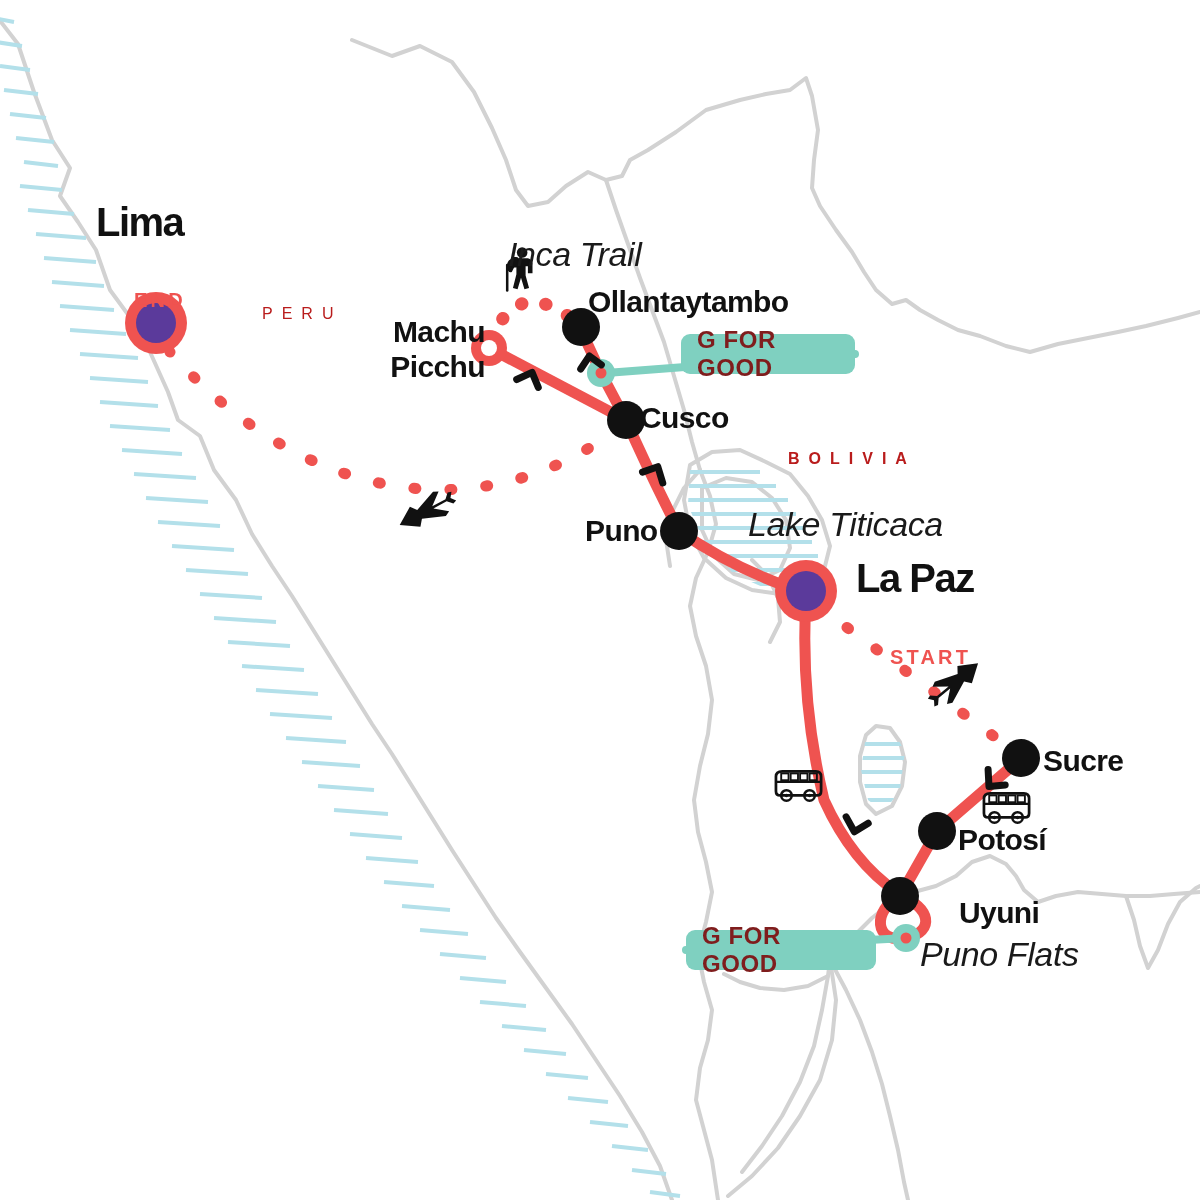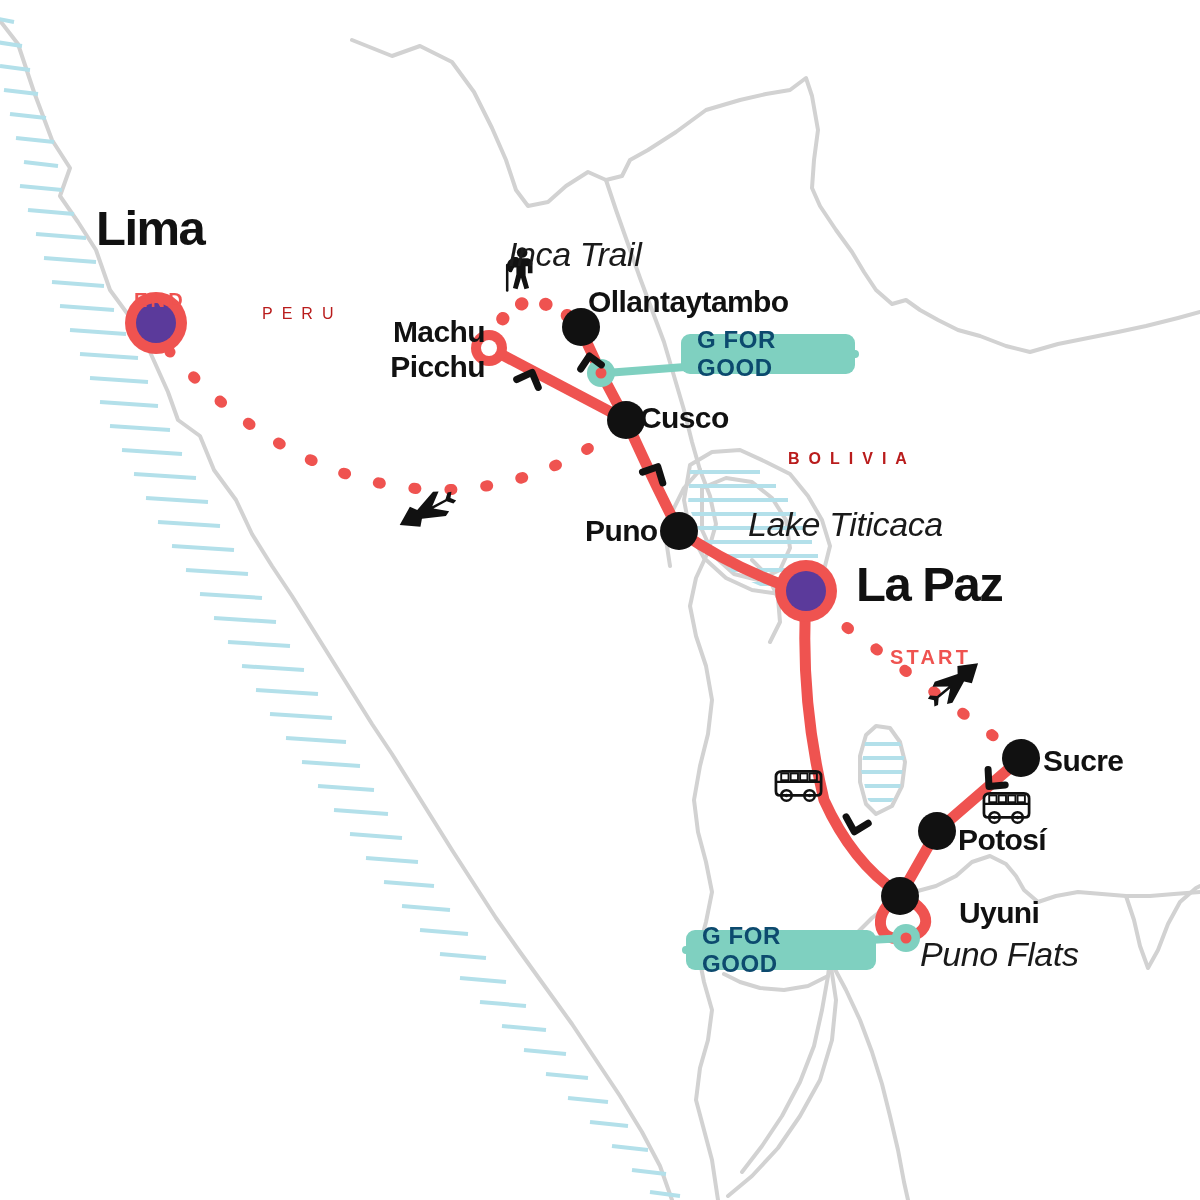--- a/index.html
+++ b/index.html
@@ -28,21 +28,21 @@
     white-space: nowrap;
     pointer-events: none;
   }
   .city-label {
     font-family: "Liberation Sans", sans-serif;
     font-weight: bold;
     color: #111111;
     letter-spacing: -0.3px;
   }
   .city-label.major {
-    font-size: 49px;
+    font-size: 40px;
     letter-spacing: -1.5px;
   }
   .city-label.normal {
     font-size: 30px;
     letter-spacing: -0.6px;
   }
   .city-label.two-line {
     font-size: 30px;
     line-height: 1.15;
     letter-spacing: -0.6px;
@@ -68,21 +68,21 @@
     font-style: italic;
     font-weight: 500;
     font-size: 34px;
     color: #1a1a1a;
     letter-spacing: -0.4px;
   }
   .gfg-badge {
     position: absolute;
     background: #7fd0c0;
     border-radius: 9px;
-    color: #0c4a6e;
+    color: #7f1d1d;
     font-family: "Liberation Sans", sans-serif;
     font-weight: bold;
     font-size: 24px;
     letter-spacing: 0.6px;
     display: flex;
     align-items: center;
     justify-content: center;
     padding: 0 16px;
     height: 40px;
     box-sizing: border-box;

